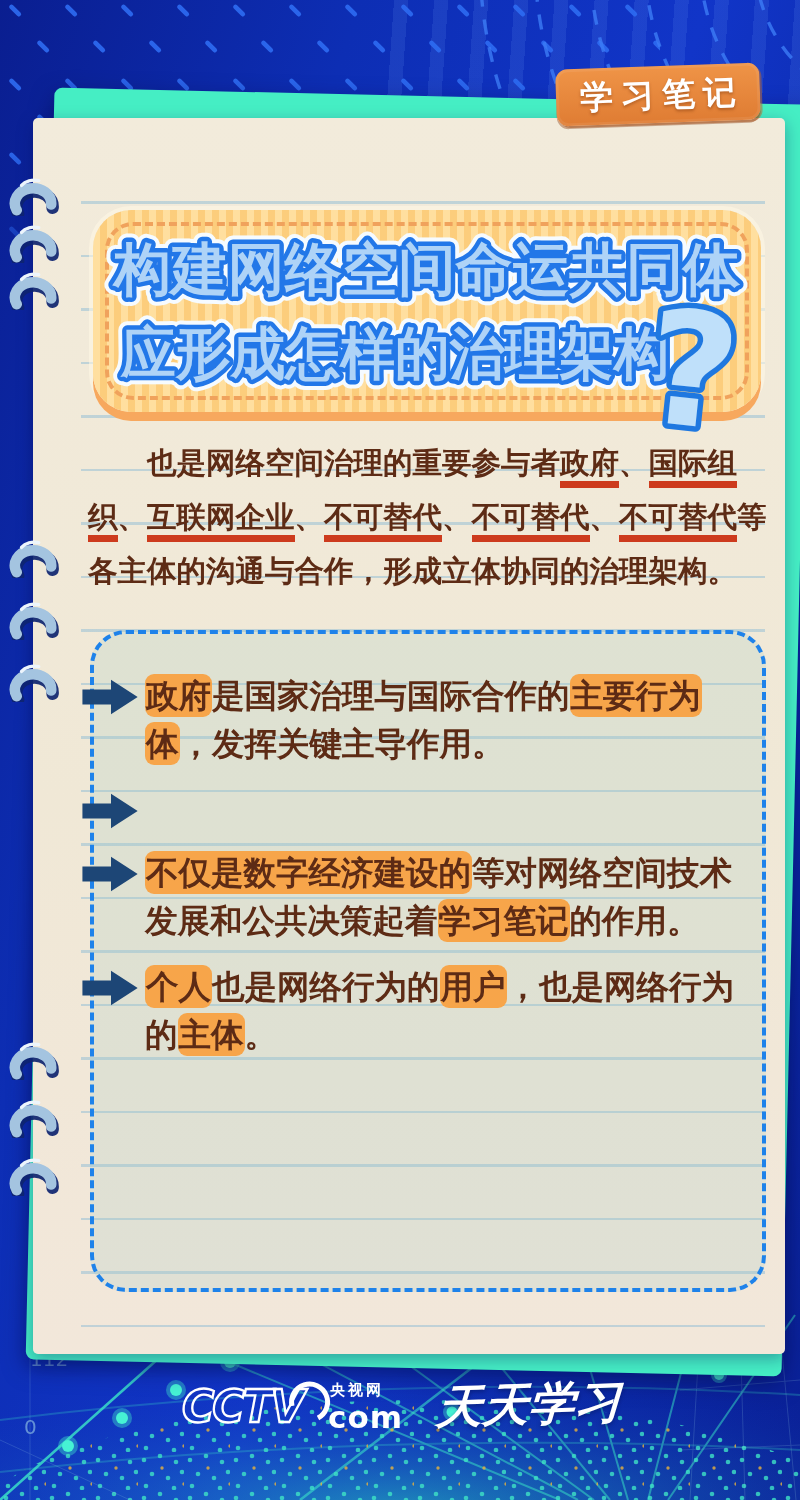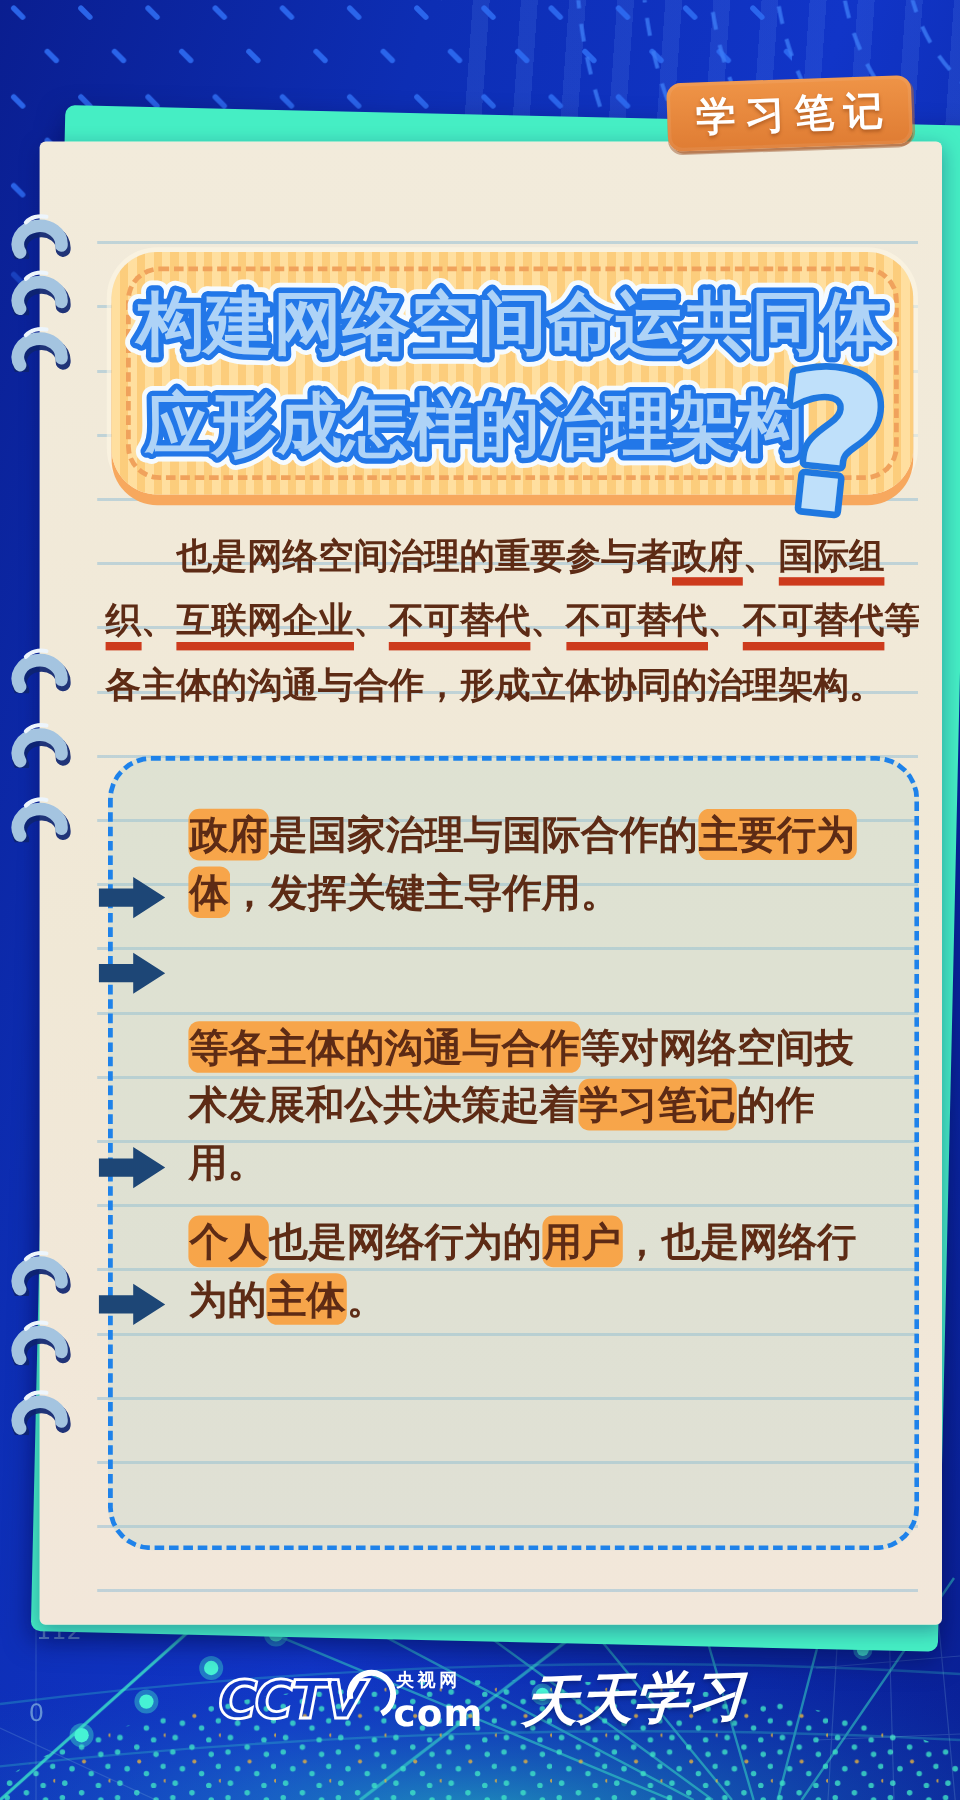--- a/index.html
+++ b/index.html
@@ -53,31 +53,31 @@
   
   .intro{position:absolute;left:55px;top:318px;width:684px;margin:0;
     font:700 29.5px/54px "DejaVu Serif","Liberation Serif",serif;color:var(--text-brown,#5d2b15);
     text-indent:2em;line-break:strict;}
   .u{border-bottom:7px solid var(--underline-red,#cd3b1d);padding-bottom:1px;}
 
   
   .notes-box{position:absolute;left:57px;top:512px;width:676px;height:662px;box-sizing:border-box;
     border:4px dashed var(--note-border-blue,#1e82ea);border-radius:36px;
     background:rgba(160,202,196,.22);padding:38px 22px 0 0;}
-  .note-item{display:flex;align-items:flex-end;gap:16px;margin:0 0 18px -13px;}
+  .note-item{display:flex;align-items:flex-start;gap:4px;margin:0 0 18px -13px;}
   .note-arrow{width:60px;height:40px;flex:0 0 60px;margin-top:5px;}
   .arrow-shape{fill:var(--arrow-navy,#1d4676);}
   .note-text{margin:0;font:700 32.5px/48px "DejaVu Serif","Liberation Serif",serif;
     color:var(--text-brown,#5d2b15);line-break:strict;}
   .hl{background:var(--highlight-orange,#f7a54a);border-radius:9px;padding:2px 1px;
     box-decoration-break:clone;-webkit-box-decoration-break:clone;}
 
   
   .footer{position:absolute;top:1374px;left:0;width:100%;height:84px;z-index:4;
-    display:flex;align-items:center;justify-content:center;gap:28px;}
+    display:flex;justify-content:center;gap:28px;}
   .cctv-word{font:italic 700 44px "DejaVu Sans",sans-serif;fill:none;stroke:#fff;stroke-width:2.3px;letter-spacing:-2px;}
   .cctv-cn{font:700 15px "DejaVu Sans",sans-serif;fill:#fff;letter-spacing:3px;}
   .cctv-com{font:700 31px "DejaVu Sans",sans-serif;fill:#fff;letter-spacing:1px;}
   .slogan{color:#fff;font:700 italic 46px "DejaVu Serif","Liberation Serif",serif;
     transform:skewX(-5deg) rotate(-2deg);text-shadow:0 2px 4px rgba(5,20,80,.5);}
 
   .decor-label{font:400 20px "DejaVu Sans",sans-serif;fill:#a8dcec;opacity:.55;}
 </style>
 </head>
 <body>
@@ -229,21 +229,21 @@
       </div>
       <div class="note-item">
         <svg class="note-arrow">
             <use href="#sym-arrow"></use>
           </svg>
       </div>
       <div class="note-item">
         <svg class="note-arrow">
             <use href="#sym-arrow"></use>
           </svg>
-        <p class="note-text"><span class="hl">等各主体的沟通与合作</span><span>等对网络空间技术发展和公共决策起着</span><span class="hl">学习笔记</span><span>的作用。</span></p>
+        <p class="note-text"><span class="hl">不仅是数字经济建设的</span><span>等对网络空间技术发展和公共决策起着</span><span class="hl">学习笔记</span><span>的作用。</span></p>
       </div>
       <div class="note-item">
         <svg class="note-arrow">
             <use href="#sym-arrow"></use>
           </svg>
         <p class="note-text"><span class="hl">个人</span><span>也是网络行为的</span><span class="hl">用户</span><span>，也是网络行为的</span><span class="hl">主体</span><span>。</span></p>
       </div>
     </div>
   </div>
 

